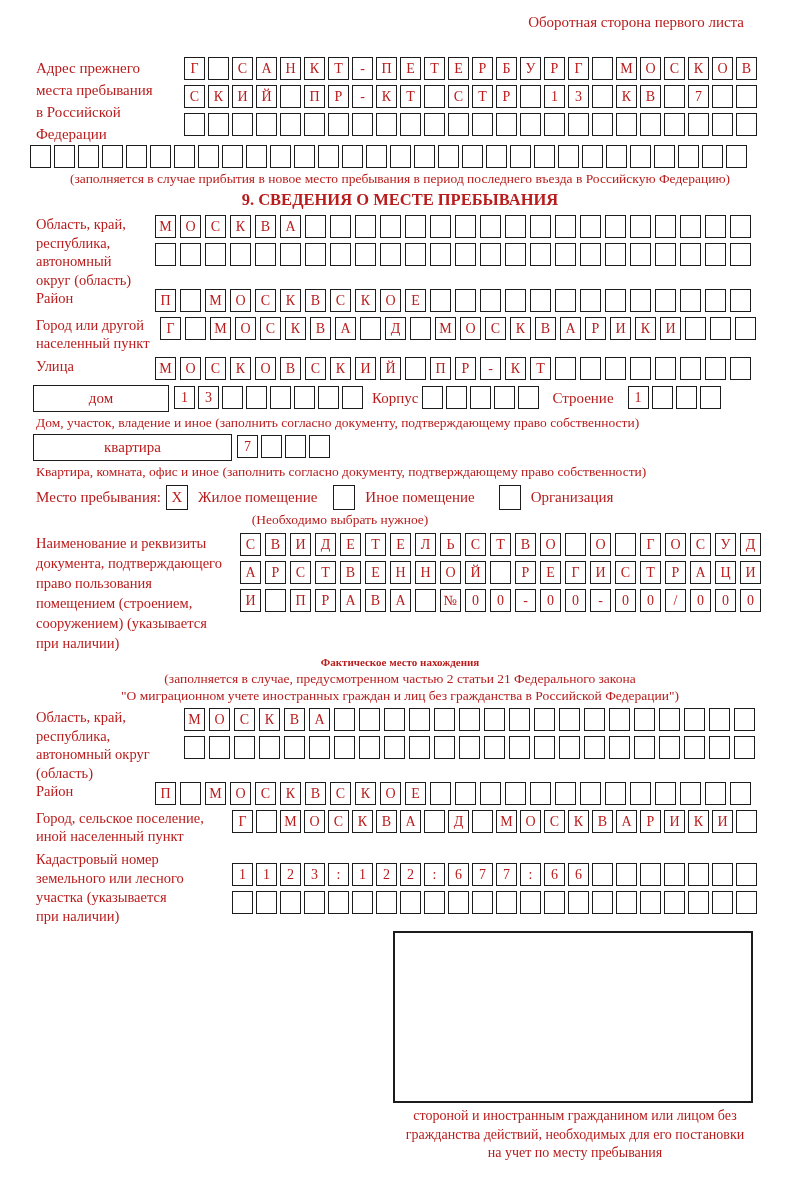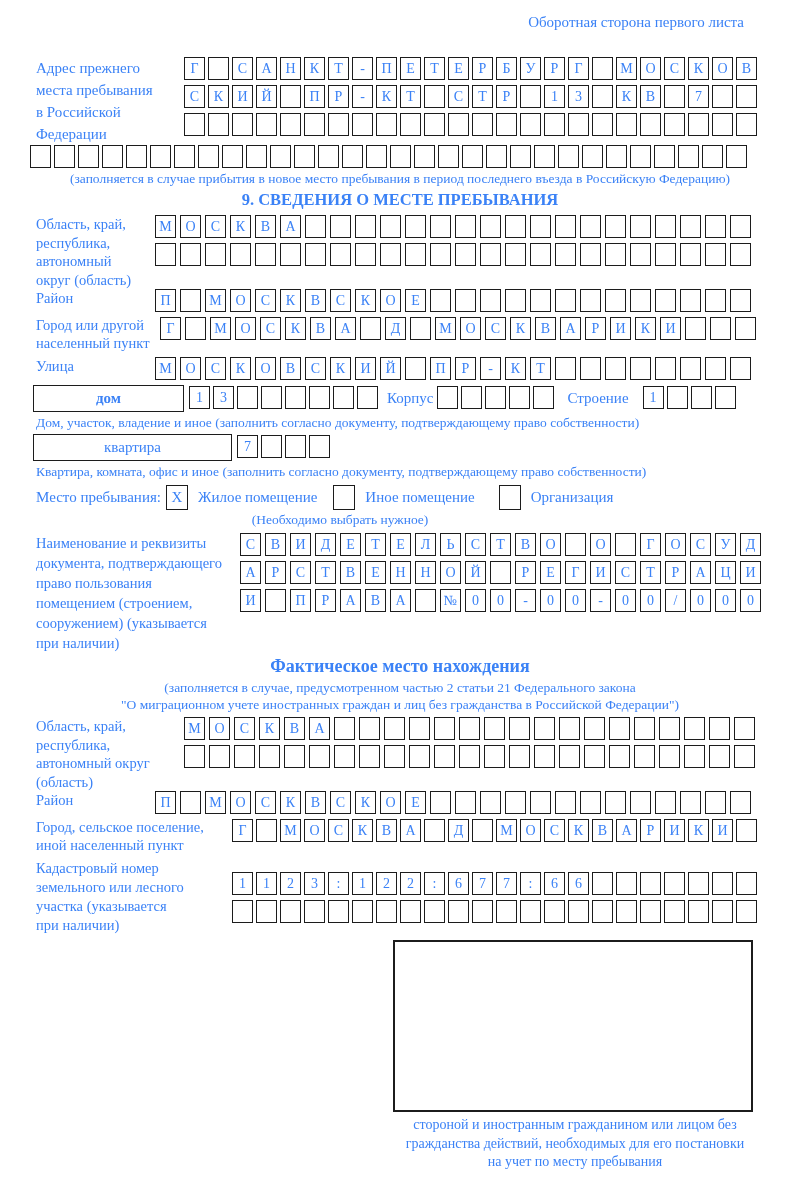--- a/index.html
+++ b/index.html
@@ -1,52 +1,52 @@
 <!DOCTYPE html>
 <html><head>
 <meta charset="utf-8">
 <style>
   html,body { margin:0; padding:0; background:#888; }
   .page {
     position:relative; width:800px; height:1180px; margin:0 auto;
-    background:#fff; color:#3b82f6; overflow:hidden;
+    background:#fff; color:#b91c1c; overflow:hidden;
     font-family:"Liberation Serif","DejaVu Serif",serif;
   }
   .hdr-note { margin-top:14px; padding-right:56px; text-align:right; font-size:15px; }
   .labeled { display:flex; align-items:flex-start; }
   .label-col { flex:none; font-size:14.5px; }
   .rows { flex:none; }
   .cells { display:flex; }
   .cells.mb { margin-bottom:5px; }
   .cell {
     flex:none; width:21px; height:23px; box-sizing:border-box;
     border:1.6px solid #1c1c1c; margin-right:3px;
     display:flex; align-items:center; justify-content:center;
     font-size:14px; line-height:1;
   }
   .g4 .cell { margin-right:4px; }
   .caption { font-size:13.5px; }
   .center { text-align:center; }
   .h2 { margin-top:3px; text-align:center; font-weight:bold; font-size:16.5px; }
-  .h3 { margin-top:3px; text-align:center; font-weight:bold; font-size:18px; }
+  .h3 { margin-top:3px; text-align:center; font-weight:bold; font-size:11px; }
   
   .sec1 { margin-top:26px; margin-left:36px; }
   .sec1 .label-col { width:148px; line-height:22px; font-size:15px; }
   .fullrow { margin-left:30px; }
   .note1 { margin-top:3px; }
   
   .reg2 { margin-top:5px; margin-left:36px; }
   .reg2 .label-col { width:119px; line-height:18.5px; min-height:74px; }
   .row-simple { margin-left:36px; display:flex; align-items:flex-start; margin-bottom:5px; }
   .row-simple .label-col { width:119px; line-height:18px; }
   .city2 .label-col { width:124px; line-height:17.5px; min-height:35px; }
   .house-row { margin-left:33px; margin-top:1px; display:flex; align-items:flex-start; }
   .typebox { flex:none; box-sizing:border-box; border:1.8px solid #1c1c1c; height:27px;
              display:flex; align-items:center; justify-content:center; font-size:15px; }
-  .dom-box { width:151px; margin-right:5px;font-weight:bold; }
+  .dom-box { width:136px; margin-right:5px; }
   .kv-box  { width:199px; margin-right:5px; }
   .inline-label { font-size:15px; line-height:26px; flex:none; }
   .house-row .cells { margin-top:1px; }
   .cap-left { margin-left:36px; margin-top:3px; }
   .apt-row { margin-top:3px; }
   .stay { margin-left:36px; margin-top:5px; display:flex; align-items:center; font-size:15px; }
   .checkbox { flex:none; width:22px; height:25px; box-sizing:border-box; border:1.7px solid #1c1c1c;
               display:flex; align-items:center; justify-content:center; font-size:15px; }
   .stay .lbl { margin:0 0 0 10px; }
   .cb2 { margin-left:16px; } .cb3 { margin-left:24px; } .l3 { margin-left:26px; }

